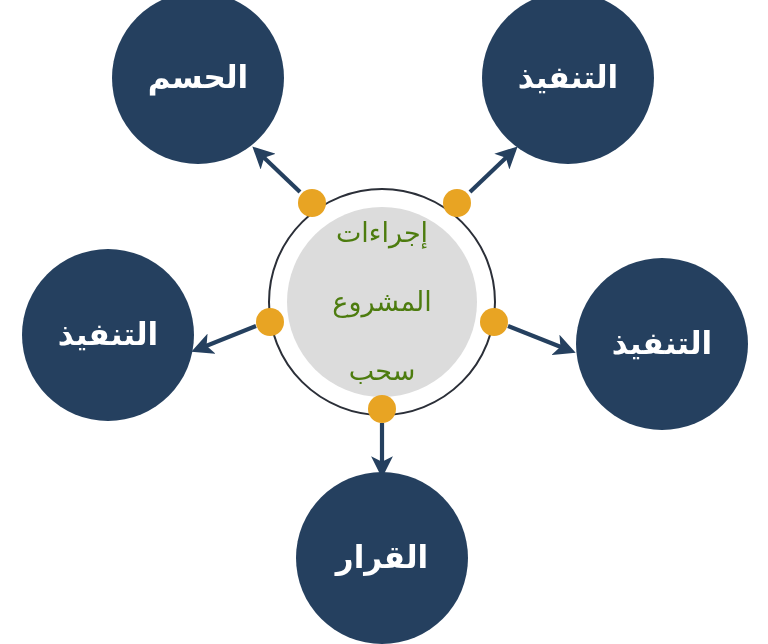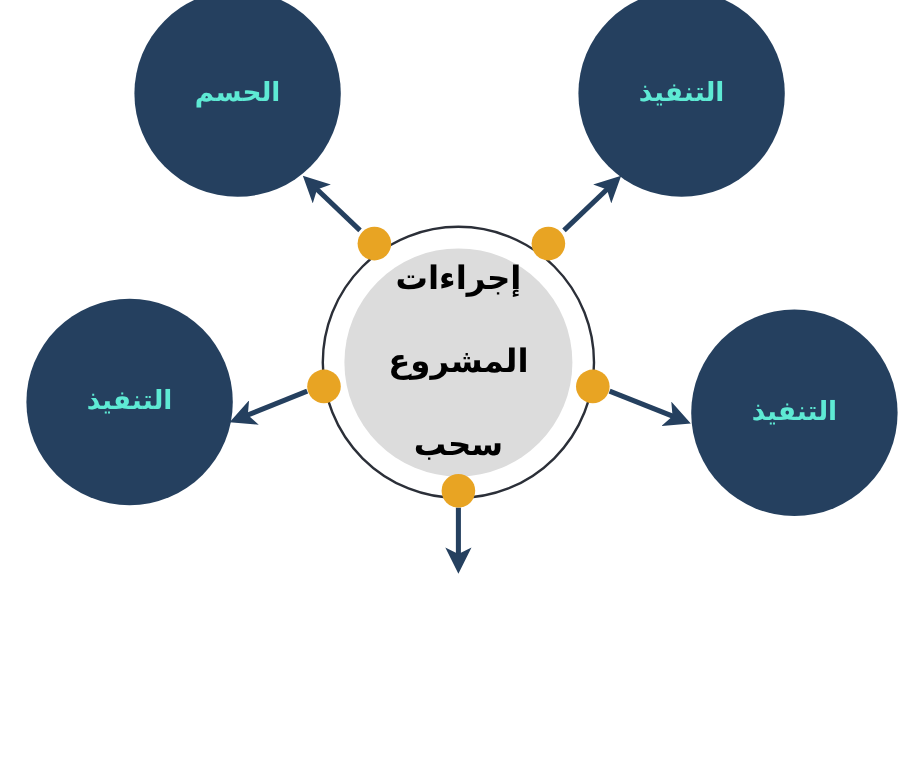--- a/index.html
+++ b/index.html
@@ -31,22 +31,22 @@
     display: flex;
     align-items: center;
     justify-content: center;
     text-align: center;
     box-sizing: border-box;
   }
   .node-outer {
     background: #25405F;
   }
   .node-outer .node-label {
-    color: #5eead4;
-    font-size: 22px;
+    color: #ffffff;
+    font-size: 31px;
     font-weight: 700;
     line-height: 1.15;
     letter-spacing: 0;
     direction: rtl;
     unicode-bidi: isolate;
     white-space: nowrap;
   }
   .hub-ring {
     position: absolute;
     border-radius: 50%;
@@ -56,23 +56,23 @@
   }
   .hub-inner {
     position: absolute;
     border-radius: 50%;
     background: #DCDCDC;
     display: flex;
     align-items: center;
     justify-content: center;
   }
   .hub-label {
-    color: #000000;
+    color: #4d7c0f;
     font-size: 27px;
-    font-weight: 700;
+    font-weight: 400;
     line-height: 1.28;
     direction: rtl;
     unicode-bidi: isolate;
     text-align: center;
     white-space: pre-line;
   }
   .connector-dot {
     position: absolute;
     border-radius: 50%;
     background: #E8A423;
@@ -117,20 +117,23 @@
   </div>
 
   <div class="node-circle node-outer" style="left:22px; top:249px; width:172px; height:172px;">
     <span class="node-label">التنفيذ</span>
   </div>
 
   <div class="node-circle node-outer" style="left:576px; top:258px; width:172px; height:172px;">
     <span class="node-label">التنفيذ</span>
   </div>
 
+  <div class="node-circle node-outer" style="left:296px; top:472px; width:172px; height:172px;">
+    <span class="node-label">القرار</span>
+  </div>
 
   <div class="connector-dot" style="left:298px; top:189px; width:28px; height:28px;"></div>
   <div class="connector-dot" style="left:443px; top:189px; width:28px; height:28px;"></div>
   <div class="connector-dot" style="left:256px; top:308px; width:28px; height:28px;"></div>
   <div class="connector-dot" style="left:480px; top:308px; width:28px; height:28px;"></div>
   <div class="connector-dot" style="left:368px; top:395px; width:28px; height:28px;"></div>
 
 </div>
 
 </body></html>

